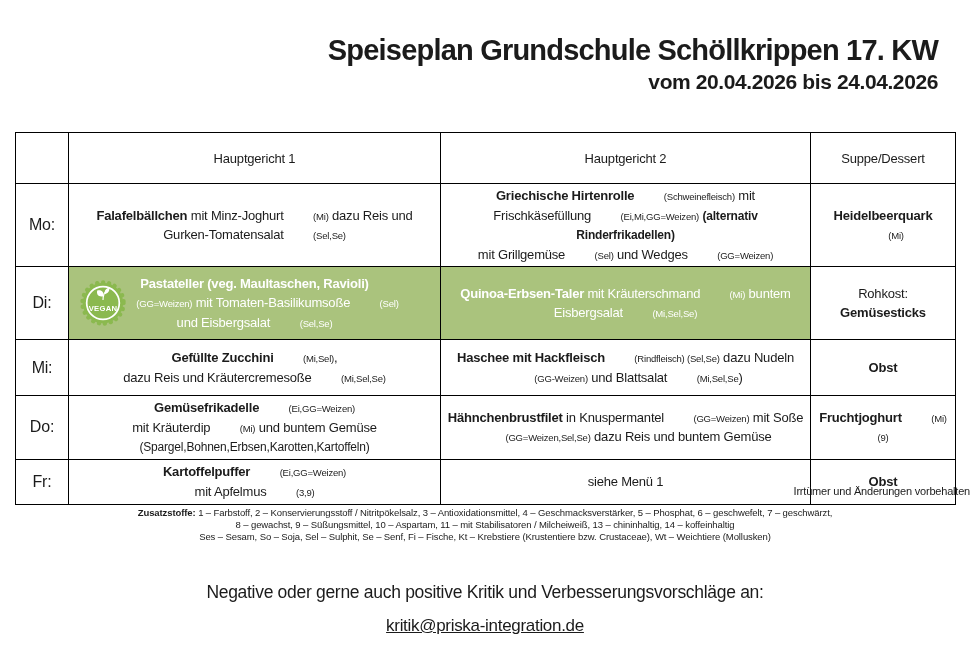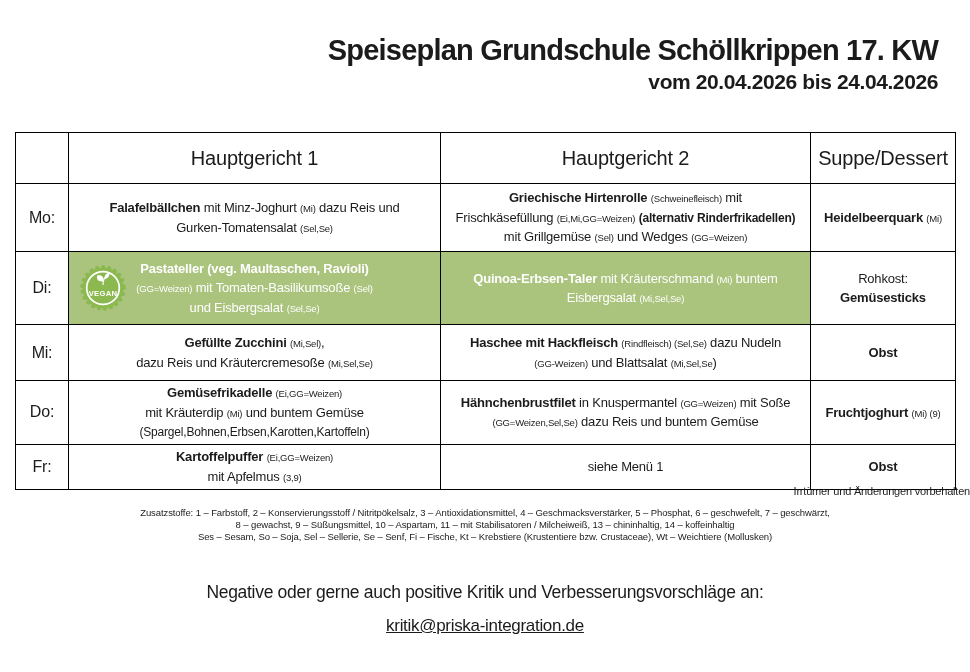--- a/index.html
+++ b/index.html
@@ -17,48 +17,48 @@
   .subtitle { font-size:21px; font-weight:bold; margin-top:3px; letter-spacing:-0.4px; }
 
   
   table.menu { position:absolute; left:15px; top:132px; width:940px;
     border-collapse:collapse; table-layout:fixed; }
   .menu col.c-day { width:53px; }
   .menu col.c-m1 { width:372px; }
   .menu col.c-m2 { width:370px; }
   .menu col.c-des { width:145px; }
   .menu th, .menu td { border:1px solid #000; vertical-align:middle; }
-  .menu thead th { height:51px; font-weight:normal; font-size:20px; text-align:center; }
+  .menu thead th { height:51px; font-weight:normal; font-size:13px; text-align:center; }
   .menu tbody tr:nth-child(1) { height:68px; }
   .menu tbody tr:nth-child(2) { height:73px; }
   .menu tbody tr:nth-child(3) { height:56px; }
   .menu tbody tr:nth-child(4) { height:57px; }
   .menu tbody tr:nth-child(5) { height:45px; }
   td.day-cell { font-size:16px; text-align:center; padding:0 2px; }
   td.menu-cell { text-align:center; padding:2px 6px; font-size:13px; line-height:1.5;
     position:relative; }
   td.menu-cell.green { background:#aac37d; color:#fff; }
   .seg-b { font-weight:bold; }
-  .seg-s { font-size:9.5px; }
+  .seg-s { font-size:9.5px;margin-left:26px; }
   .seg-bs { font-weight:bold; font-size:12px; }
   .seg-m { font-size:12px; }
 
   
   .vegan-badge { display:none; position:absolute; left:10px; top:50%;
     transform:translateY(-50%); width:48px; height:48px; }
   td.has-badge .vegan-badge { display:block; }
   .vegan-badge svg { width:48px; height:48px; display:block; }
   .vegan-badge text { font-family:"Liberation Sans", sans-serif; }
 
   
   .disclaimer { position:absolute; top:485px; left:0; width:100%;
     text-align:right; font-weight:normal; font-size:11px; }
   .fine-print { position:absolute; top:507px; left:0; width:100%;
     text-align:center; font-size:9.5px; line-height:12px; letter-spacing:-0.1px; }
-  .fine-line b { font-weight:normal; }
+  .fine-line b { font-weight:bold; }
   .contact-block { position:absolute; top:582px; left:0; width:100%; text-align:center; }
   .contact-line { font-size:17.5px; letter-spacing:-0.3px; }
   .contact-email { display:inline-block; margin-top:13px; font-size:17px;
     color:#1b1b1b; text-decoration:underline; letter-spacing:-0.3px; }
 </style>
 </head>
 <body>
 
 <div class="page">
 
@@ -206,21 +206,21 @@
       </td>
     </tr>
   </tbody>
   </table>
 
   <div class="disclaimer">Irrtümer und Änderungen vorbehalten</div>
 
   <div class="fine-print">
     <div class="fine-line"><b>Zusatzstoffe:</b> <span>1 – Farbstoff, 2 – Konservierungsstoff / Nitritpökelsalz, 3 – Antioxidationsmittel, 4 – Geschmacksverstärker, 5 – Phosphat, 6 – geschwefelt, 7 – geschwärzt,</span></div>
     <div class="fine-line">8 – gewachst, 9 – Süßungsmittel, 10 – Aspartam, 11 – mit Stabilisatoren / Milcheiweiß, 13 – chininhaltig, 14 – koffeinhaltig</div>
-    <div class="fine-line">Ses – Sesam, So – Soja, Sel – Sellerie, Se – Senf, Fi – Fische, Kt – Krebstiere (Krustentiere bzw. Crustaceae), Wt – Weichtiere (Mollusken)</div>
+    <div class="fine-line">Ses – Sesam, So – Soja, Sel – Sulphit, Se – Senf, Fi – Fische, Kt – Krebstiere (Krustentiere bzw. Crustaceae), Wt – Weichtiere (Mollusken)</div>
   </div>
 
   <div class="contact-block">
     <div class="contact-line">Negative oder gerne auch positive Kritik und Verbesserungsvorschläge an:</div>
     <a class="contact-email" href="#">kritik@priska-integration.de</a>
   </div>
 
 </div>
 
 </body></html>

